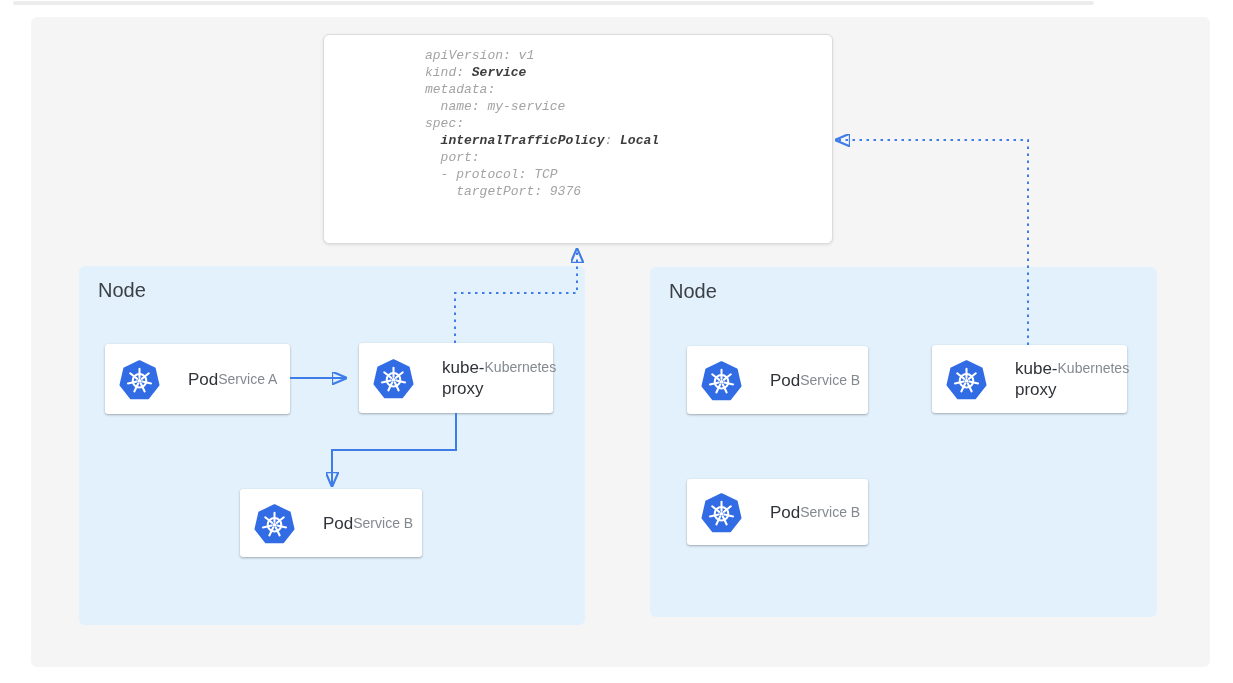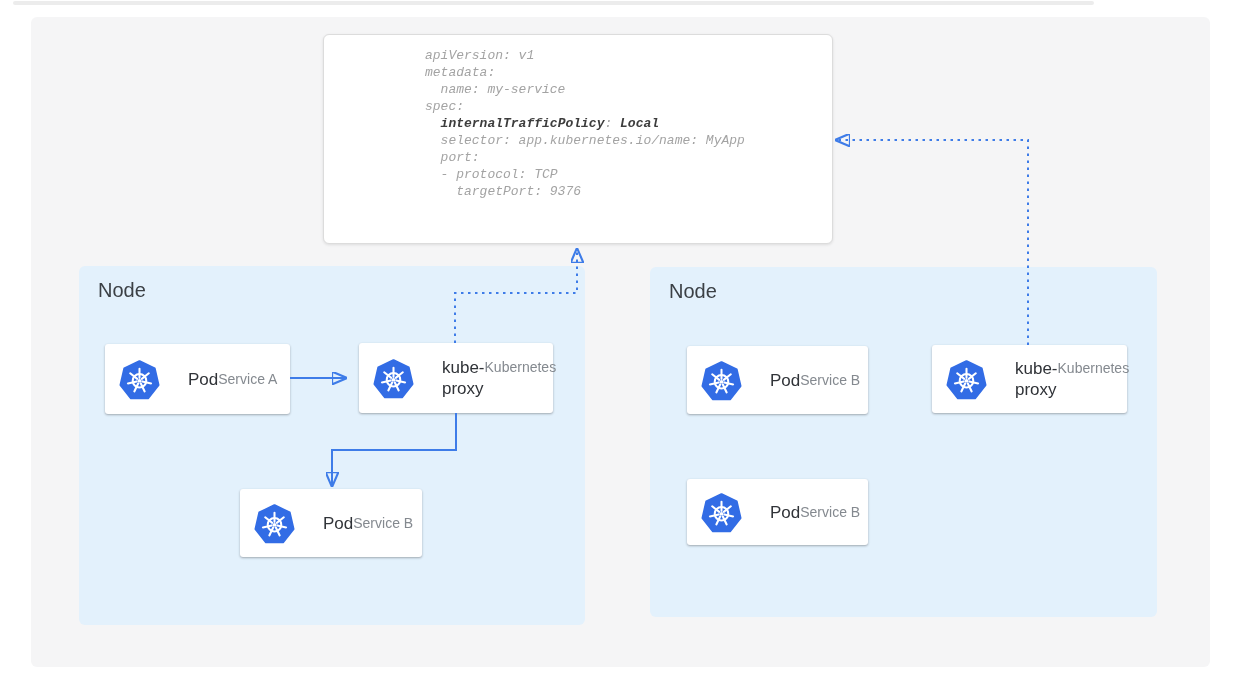--- a/index.html
+++ b/index.html
@@ -79,25 +79,25 @@
 
 <div class="canvas">
 
   <div class="topline"></div>
 
   <div class="panel"></div>
 
   <div class="codebox">
     <div id="code-lines">
         <div class="code-line"><span>apiVersion: v1</span></div>
+        <div class="code-line"><span>kind: </span><span class="b">Service</span></div>
         <div class="code-line"><span>metadata:</span></div>
         <div class="code-line"><span>  name: my-service</span></div>
         <div class="code-line"><span>spec:</span></div>
         <div class="code-line"><span>  </span><span class="b">internalTrafficPolicy</span><span>: </span><span class="b">Local</span></div>
-        <div class="code-line"><span>  selector: app.kubernetes.io/name: MyApp</span></div>
         <div class="code-line"><span>  port:</span></div>
         <div class="code-line"><span>  - protocol: TCP</span></div>
         <div class="code-line"><span>    targetPort: 9376</span></div>
       </div>
   </div>
 
   <div class="node node-left">
     <div class="node-label">Node</div>
 
     <div class="card" id="card-pod-a">

